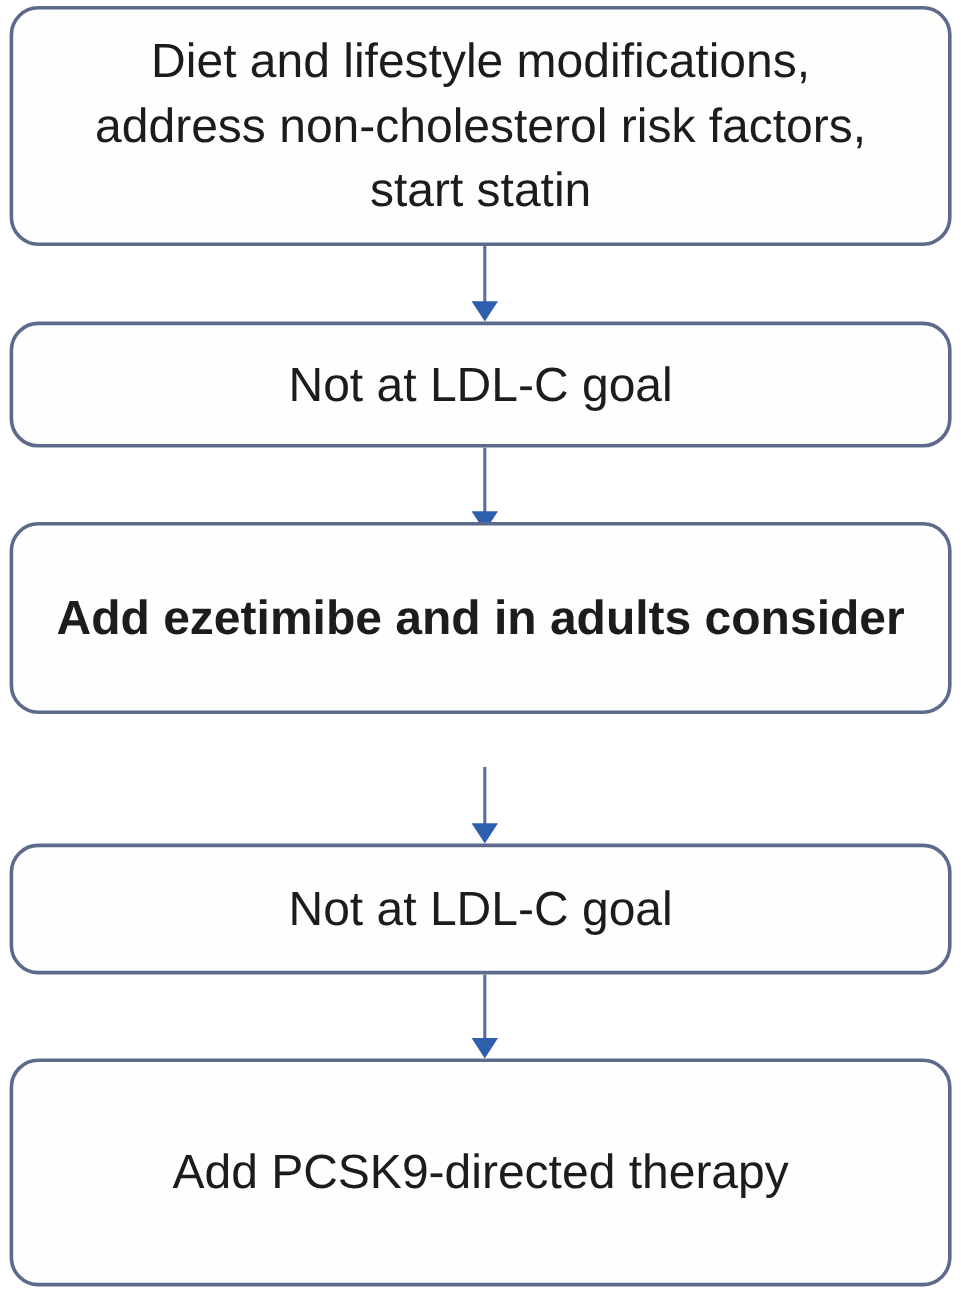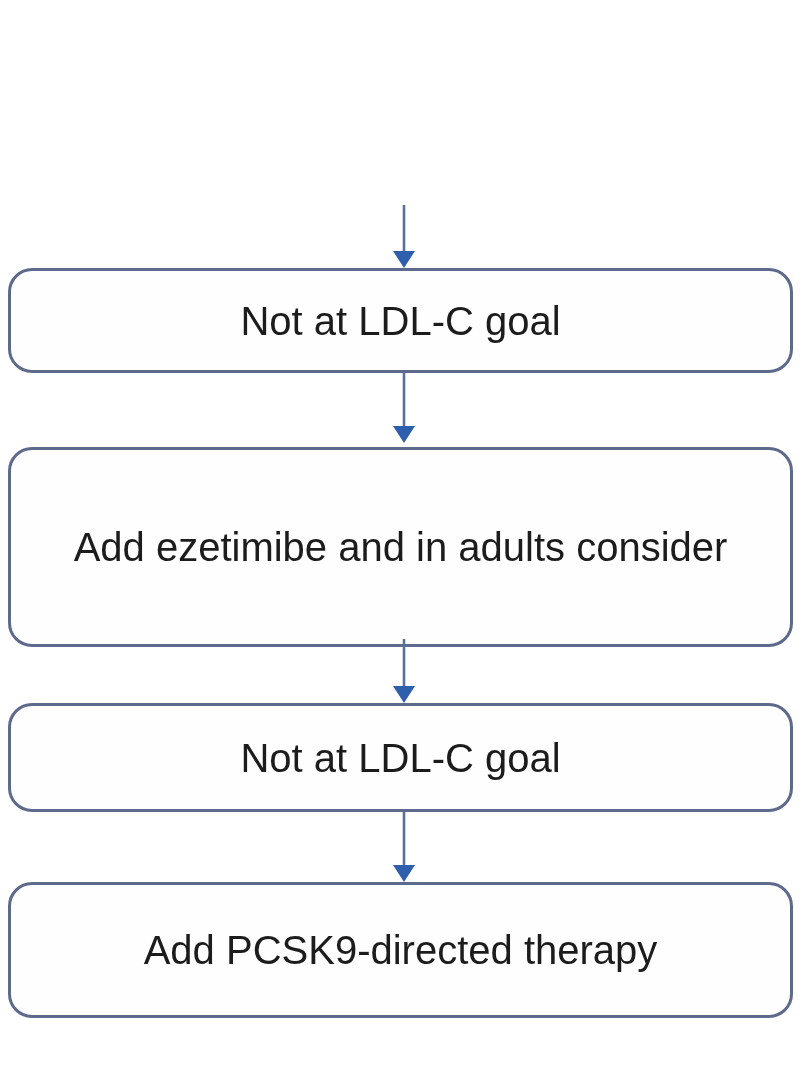--- a/index.html
+++ b/index.html
@@ -32,41 +32,46 @@
     align-items: center;
     justify-content: center;
     text-align: center;
     color: var(--text-color);
     font-size: 40px;
     line-height: 54px;
   }
   .box .line { display: block; white-space: nowrap; }
   .box1 { top: 5px;   height: 200px; }
   .box2 { top: 268px; height: 105px; }
-  .box3 { top: 447px; height: 200px; }
+  .box3 { top: 435px; height: 160px; font-weight: bold; }
   .box4 { top: 703px; height: 109px; }
-  .box5 { top: 882px; height: 136px; }
+  .box5 { top: 882px; height: 190px; }
   .arrow {
     position: absolute;
     left: 389px;
     width: 30px;
     display: block;
   }
   .arrow line   { stroke: var(--arrow-line); stroke-width: 2.6; }
   .arrow polygon{ fill: var(--arrow-head); }
   .arrow1 { top: 205px; }
   .arrow2 { top: 373px; }
   .arrow3 { top: 639px; }
   .arrow4 { top: 812px; }
 </style>
 </head>
 <body>
 
 <div class="flowchart">
 
+  <div class="box box1">
+    <span class="line">Diet and lifestyle modifications,</span>
+    <span class="line">address non-cholesterol risk factors,</span>
+    <span class="line">start statin</span>
+  </div>
 
   <svg class="arrow arrow1" width="30" height="63" viewBox="0 0 30 63">
     <line x1="15" y1="0" x2="15" y2="48"></line>
     <polygon points="4,46 26,46 15,63"></polygon>
   </svg>
 
   <div class="box box2">
     <span class="line">Not at LDL-C goal</span>
   </div>
 

